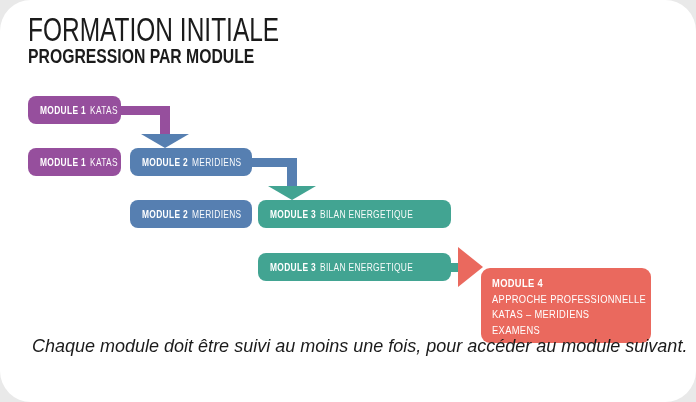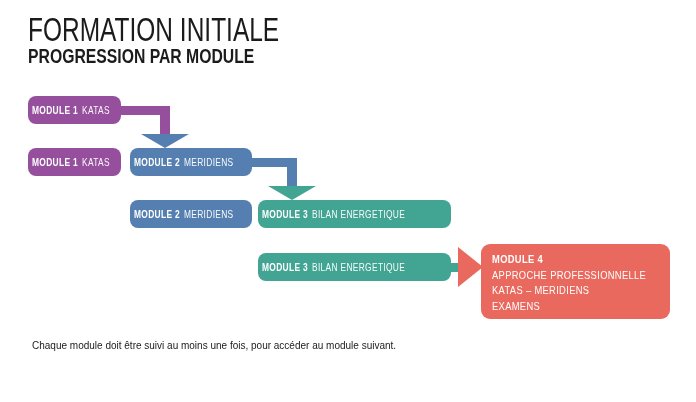--- a/index.html
+++ b/index.html
@@ -5,39 +5,40 @@
   html,body{margin:0;padding:0;}
   body{
     font-family:"Liberation Sans", sans-serif;
     background:#e9e9e9;
   }
   .canvas{
     position:relative;
     width:696px;height:402px;
     background:var(--background,#ffffff);
     overflow:hidden;
+    border-radius:31px;
   }
   
   .title{
     position:absolute;left:28px;top:12px;margin:0;
     font-size:34px;line-height:34px;font-weight:400;
     color:var(--ink,#161616);
     letter-spacing:0px;white-space:nowrap;
     transform:scaleX(0.72);transform-origin:left top;
   }
   .subtitle{
     position:absolute;left:28px;top:45px;margin:0;
     font-size:21px;line-height:22px;font-weight:700;
     color:var(--ink,#161616);white-space:nowrap;
     transform:scaleX(0.75);transform-origin:left top;
   }
   
   .mbox{
     position:absolute;height:28px;border-radius:8px;
-    display:flex;align-items:center;padding-left:4px;
+    display:flex;align-items:center;padding-left:12px;
     box-sizing:border-box;color:#fff;
   }
   .c1{background:var(--module1,#964f9d);}
   .c2{background:var(--module2,#567fb1);text-align:right;}
   .c3{background:var(--module3,#42a492);}
   .lbl{
     display:inline-block;white-space:nowrap;
     font-size:10.5px;letter-spacing:0.4px;
     transform:scaleX(0.8);transform-origin:left center;
   }
@@ -68,22 +69,22 @@
   .tri-down.teal{border-top:14px solid var(--module3,#42a492);}
   .tri-right{
     position:absolute;width:0;height:0;
     border-top:20px solid transparent;
     border-bottom:20px solid transparent;
     border-left:25px solid var(--module4,#ea695e);
   }
   
   .footnotes{position:absolute;left:32px;top:338px;}
   .footnotes p{
-    margin:0;font-size:10px;line-height:16.2px;
-    font-weight:500;
+    margin:0;font-size:18px;line-height:16.2px;
+    font-style:italic;font-weight:500;
     color:var(--ink,#1b1b1b);white-space:nowrap;
   }
 </style>
 </head>
 <body>
 
 <div class="canvas">
 
   <h1 class="title">FORMATION INITIALE</h1>
   <div class="subtitle">PROGRESSION PAR MODULE</div>
@@ -121,21 +122,21 @@
     <div class="mbox c2" style="left:130px;top:200px;width:122px;">
       <span class="lbl"><b>MODULE 2</b><span class="topic">MERIDIENS</span></span>
     </div>
     <div class="mbox c3" style="left:258px;top:200px;width:193px;">
       <span class="lbl"><b>MODULE 3</b><span class="topic">BILAN ENERGETIQUE</span></span>
     </div>
 
     <div class="mbox c3" style="left:258px;top:253px;width:193px;">
       <span class="lbl"><b>MODULE 3</b><span class="topic">BILAN ENERGETIQUE</span></span>
     </div>
-    <div class="mbox4" style="left:481px;top:244px;width:189px;height:75px;">
+    <div class="mbox4" style="left:481px;top:268px;width:170px;height:75px;">
       <div class="lbl4">
         <div class="m4name">MODULE 4</div>
         <div>APPROCHE PROFESSIONNELLE</div>
         <div>KATAS – MERIDIENS</div>
         <div>EXAMENS</div>
       </div>
     </div>
 
   </div>
 

